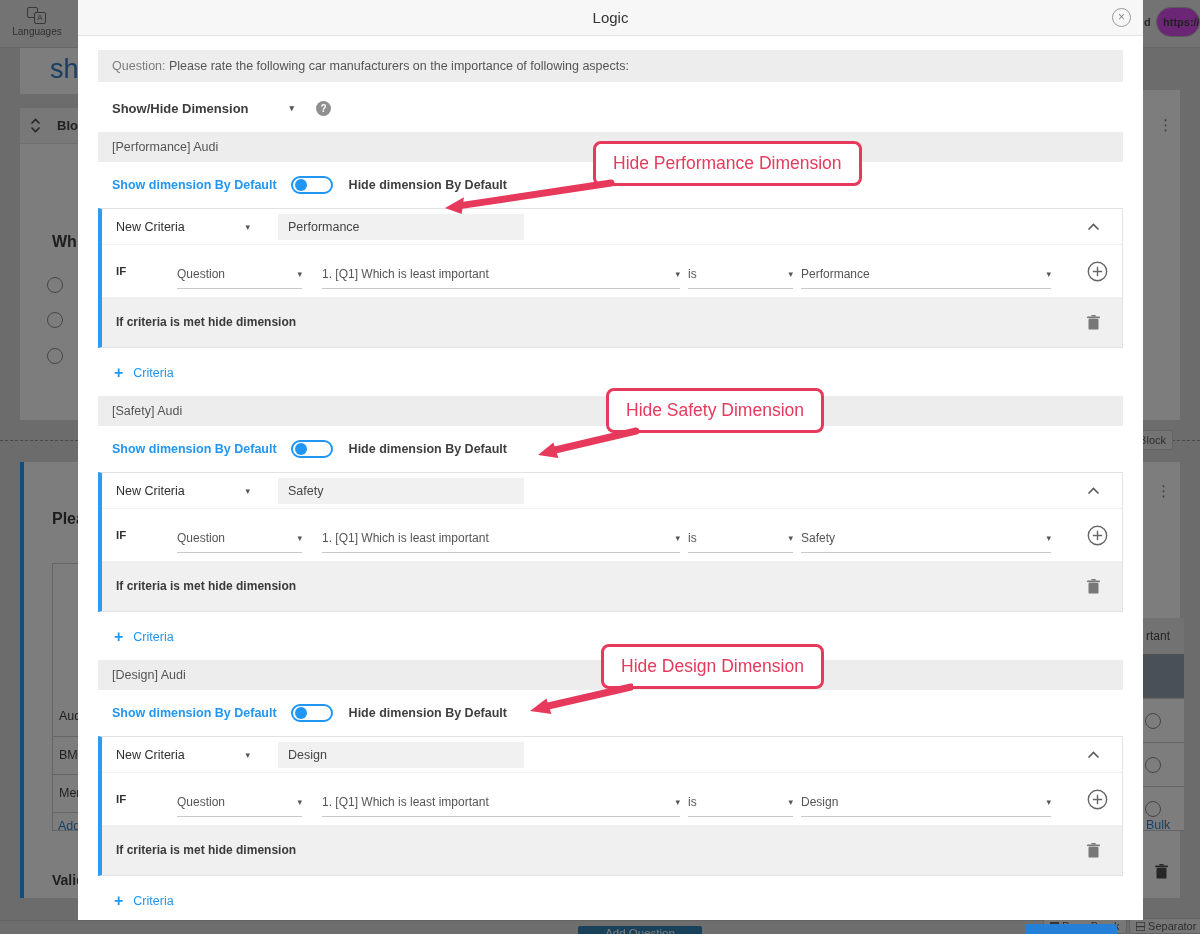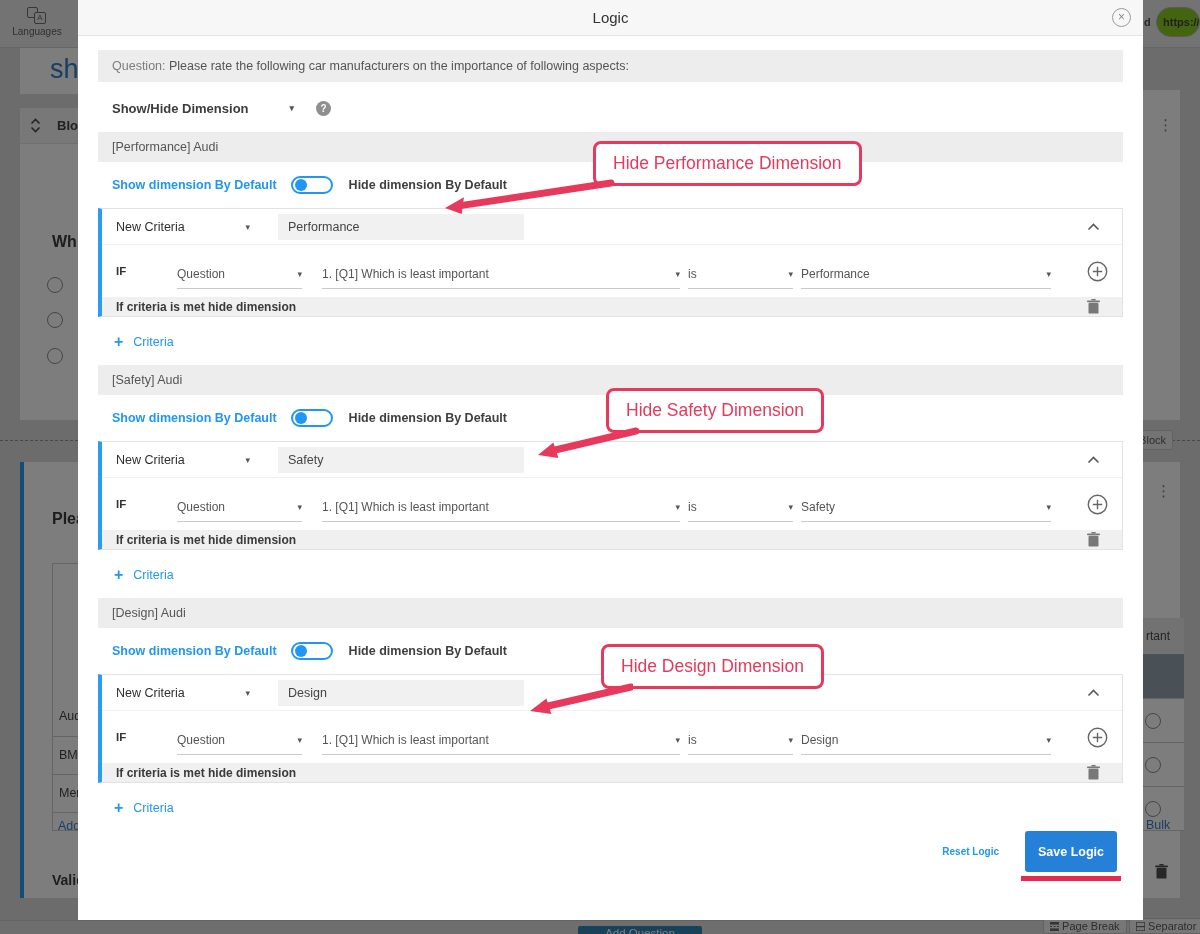--- a/index.html
+++ b/index.html
@@ -14,21 +14,21 @@
 
   
   .bg{position:absolute;inset:0;}
   .topbar{position:absolute;left:0;top:0;width:1200px;height:48px;background:#e9e9e9;border-bottom:1px solid #cfcfcf;}
   .lang-tool{position:absolute;left:10px;top:7px;width:54px;text-align:center;color:#5c5c5c;font-size:10px;}
   .lang-icon{display:inline-block;position:relative;width:20px;height:17px;}
   .lang-icon .sq{position:absolute;border:1.3px solid #6a6a6a;border-radius:2px;background:#e9e9e9;font-size:8px;line-height:9px;color:#6a6a6a;text-align:center;}
   .lang-icon .sq.back{left:0;top:0;width:11px;height:11px;}
   .lang-icon .sq.front{left:7px;top:5px;width:12px;height:12px;}
   .url-prefix{position:absolute;left:1144px;top:16px;font-size:11px;color:#4c4c4c;font-weight:bold;}
-  .url-box{position:absolute;left:1156px;top:7px;width:44px;height:30px;background:#84cc16;border:1px solid #b5b5b5;border-radius:15px;font-size:11px;font-weight:bold;color:#3d3d3d;line-height:28px;padding-left:6px;overflow:hidden;white-space:nowrap;}
+  .url-box{position:absolute;left:1156px;top:7px;width:44px;height:30px;background:#d946ef;border:1px solid #b5b5b5;border-radius:15px;font-size:11px;font-weight:bold;color:#3d3d3d;line-height:28px;padding-left:6px;overflow:hidden;white-space:nowrap;}
   .card-show{position:absolute;left:20px;top:48px;width:180px;height:47px;background:#fff;border-bottom:1px solid #ddd;}
   .card-show span{position:absolute;left:30px;top:6px;font-size:27px;color:#2979c8;}
   .panel-l1{position:absolute;left:20px;top:108px;width:180px;height:312px;background:#fff;}
   .panel-l1 .hd{height:36px;border-bottom:1px solid #e3e3e3;background:#f4f4f4;position:relative;}
   .collapse-ic{position:absolute;left:9px;top:10px;}
   .bloc-t{position:absolute;left:37px;top:10px;font-size:13px;font-weight:bold;color:#3a3a3a;}
   .whic-t{position:absolute;left:32px;top:125px;font-size:16px;font-weight:bold;color:#333;}
   .radio{position:absolute;left:27px;width:16px;height:16px;border:1.5px solid #8a8a8a;border-radius:50%;background:#fff;}
   .dash-row{position:absolute;left:0;top:440px;width:1200px;border-top:1px dashed #8f8f8f;}
   .chip-block{position:absolute;left:1126px;top:430px;height:20px;padding:0 6px;background:#ececec;border:1px solid #c6c6c6;border-radius:3px;font-size:11px;color:#555;line-height:18px;white-space:nowrap;}
@@ -83,21 +83,21 @@
   .card-top{height:36px;display:flex;align-items:center;padding-left:14px;border-bottom:1px solid #f0f0f0;}
   .crit-name{width:134px;display:flex;justify-content:space-between;align-items:center;font-size:12.5px;color:#2f2f2f;cursor:pointer;}
   .dim-input{margin-left:28px;width:246px;height:26px;background:#f1f1f1;border:none;font-size:12.5px;color:#444;padding:0 10px;outline:none;}
   .chev-up{margin-left:auto;margin-right:22px;cursor:pointer;}
   .card-if{height:52px;display:flex;align-items:center;padding-left:14px;}
   .if-label{width:20px;font-size:11.5px;font-weight:bold;color:#333;margin-right:41px;}
   .field{height:30px;display:flex;justify-content:space-between;align-items:center;border-bottom:1px solid #c9c9c9;font-size:12px;color:#555;margin-right:8px;transform:translateY(3px);cursor:pointer;}
   .field .fv{white-space:nowrap;overflow:hidden;}
   .f1{width:125px;}.f2{width:358px;margin-left:12px;}.f3{width:105px;}.f4{width:250px;}
   .plus-circle{margin-left:auto;margin-right:14px;cursor:pointer;display:flex;}
-  .card-met{height:19px;background:#f0f0f0;display:flex;align-items:center;padding:0 14px;}
+  .card-met{height:50px;background:#f0f0f0;display:flex;align-items:center;padding:0 14px;}
   .met-text{font-size:12px;font-weight:bold;color:#3a3a3a;}
   .trash{margin-left:auto;margin-right:8px;cursor:pointer;}
   .add-criteria{margin:16px 0 14px;padding-left:16px;display:flex;align-items:center;cursor:pointer;color:var(--accent);}
   .add-criteria .plus{font-size:16px;font-weight:bold;margin-right:10px;}
   .add-criteria .lbl{font-size:12.5px;}
 
   .m-footer{margin-top:12px;display:flex;justify-content:flex-end;align-items:center;padding-right:6px;}
   .reset{font-size:10px;font-weight:bold;color:var(--accent);cursor:pointer;margin-right:26px;}
   .save-wrap{position:relative;display:inline-block;}
   .save{background:var(--save);color:#fff;font-size:12.5px;font-weight:bold;border:none;border-radius:3px;height:41px;padding:0 13px;cursor:pointer;}

